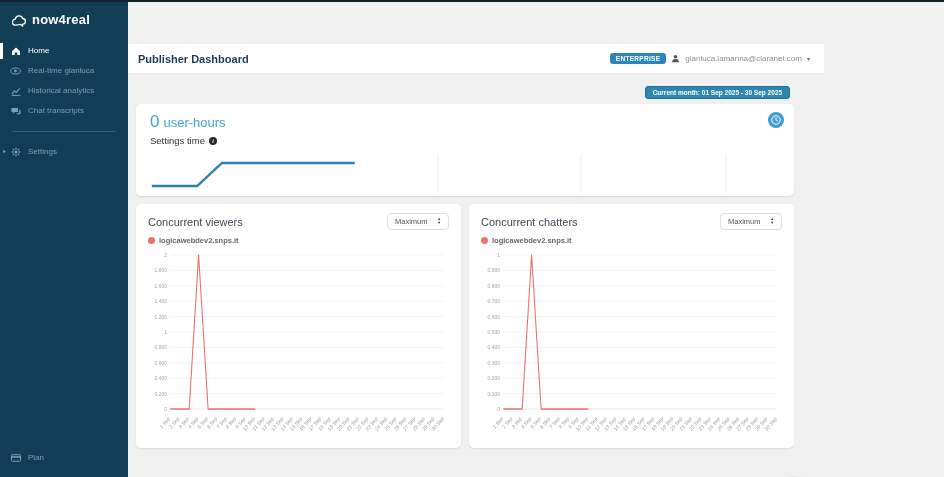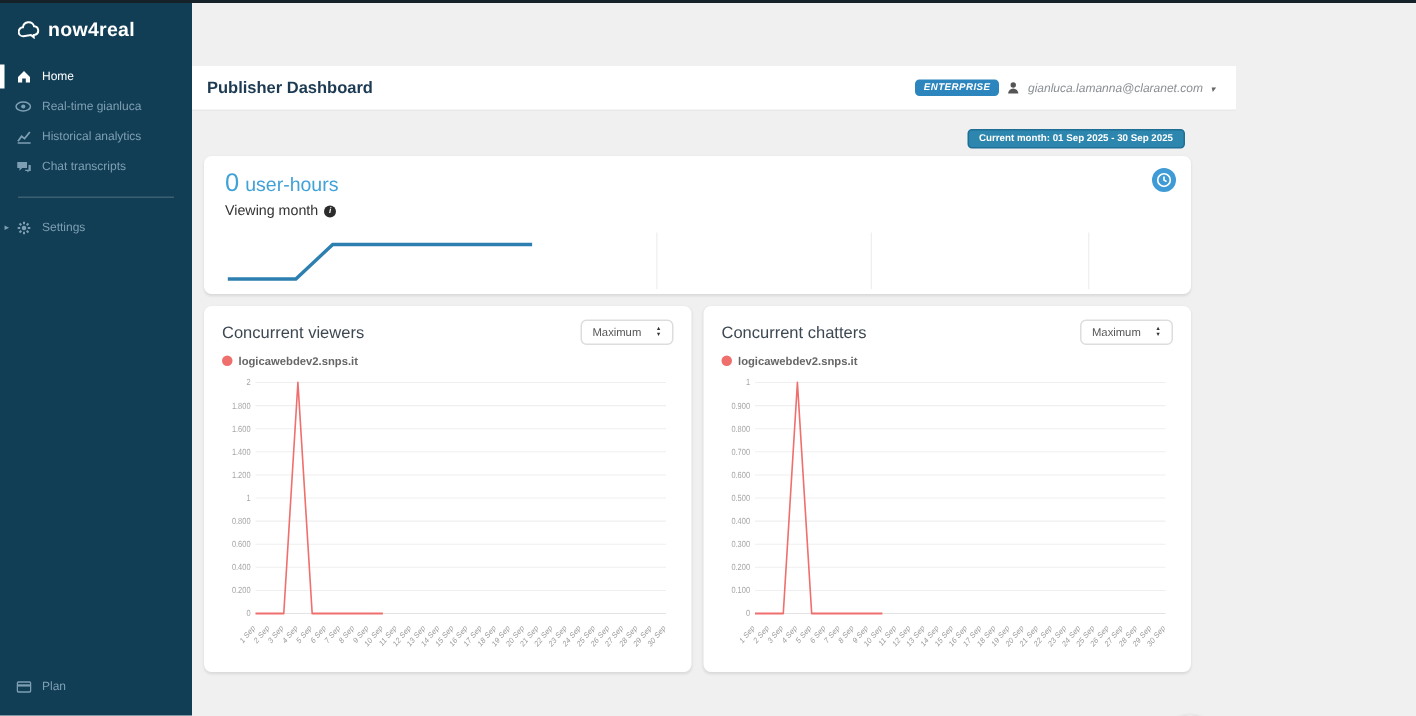--- a/index.html
+++ b/index.html
@@ -17,21 +17,21 @@
   .nav-item.active::before { content:""; position:absolute; left:0; top:2px; bottom:2px; width:3px; background:#ffffff; }
   .nav-divider { height:1px; background:rgba(255,255,255,.18); margin:10px 12px; }
   .caret-mini { font-size:6px; color:#7e9fb3; position:absolute; left:3px; }
   .side-spacer { flex:1; }
   .plan-item { padding-bottom:14px; }
 
   
   .main { position:absolute; top:0; left:128px; width:696px; height:477px;margin-top:44px; }
   .topbar { height:30px; background:#ffffff; border-bottom:1px solid #e9e9e9; display:flex; align-items:center; justify-content:space-between; padding:0 14px 0 10px; }
   .page-title { font-size:11px; font-weight:bold; color:#1c3a52; }
-  .topbar-right { display:flex; align-items:center; gap:5px;font-style:italic; }
+  .topbar-right { display:flex; align-items:center; gap:5px; }
   .plan-badge { background:#2c86bd; color:#fff; font-size:6.5px; font-weight:bold; padding:2px 6px; border-radius:3px; letter-spacing:.3px; }
   .user-email { font-size:8px; color:#8a8f94; }
   .user-caret { font-size:6px; color:#666; }
   .person-ic { color:#555; display:inline-flex; }
 
   .content { position:relative; height:446px; padding:7px 30px 0 8px; }
   .period-row { text-align:right; margin-bottom:5px; padding-right:4px; }
   .period-badge { display:inline-block; background:#2d86ad; border:1px solid #1f6e96; color:#fff; font-size:6.5px; font-weight:bold; padding:2px 7px; border-radius:3px; }
 
   .card { background:#fff; border-radius:5px; box-shadow:0 1px 2px rgba(0,0,0,.10); }
@@ -165,21 +165,21 @@
     <div class="period-row">
       <span class="period-badge">Current month: 01 Sep 2025 - 30 Sep 2025</span>
     </div>
 
     <div class="card card-hours">
       <div class="hours-line">
         <span class="hours-value">0</span>
         <span class="hours-unit">user-hours</span>
       </div>
       <div class="hours-sub">
-        <span>Viewing month</span>
+        <span>Settings time</span>
         <span class="info-dot">i</span>
       </div>
       <div class="clock-btn">
         <svg width="10" height="10" viewBox="0 0 10 10">
             <circle cx="5" cy="5" r="4.2" fill="none" stroke="#fff" stroke-width="1.1"></circle>
             <path d="M5 2.6V5l1.7 1.1" fill="none" stroke="#fff" stroke-width="1.1"></path>
           </svg>
       </div>
       <div class="spark-wrap"><svg viewBox="0 0 744 44" preserveAspectRatio="none">
             <line x1="340.00800000000004" y1="6" x2="340.00800000000004" y2="44" stroke="#efefef" stroke-width="1"></line>

